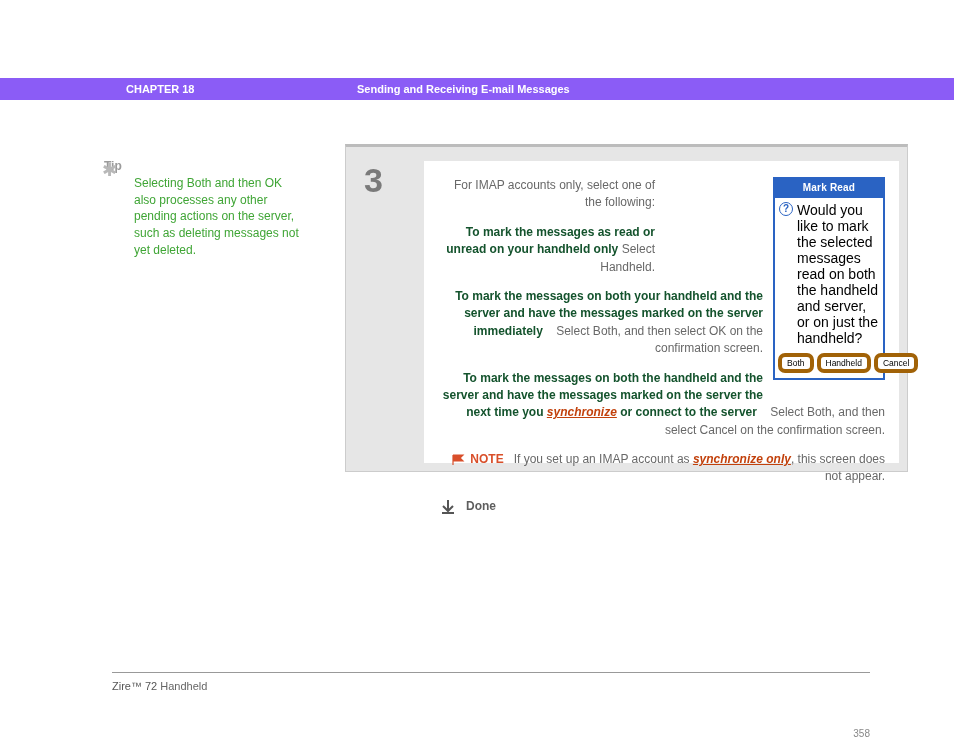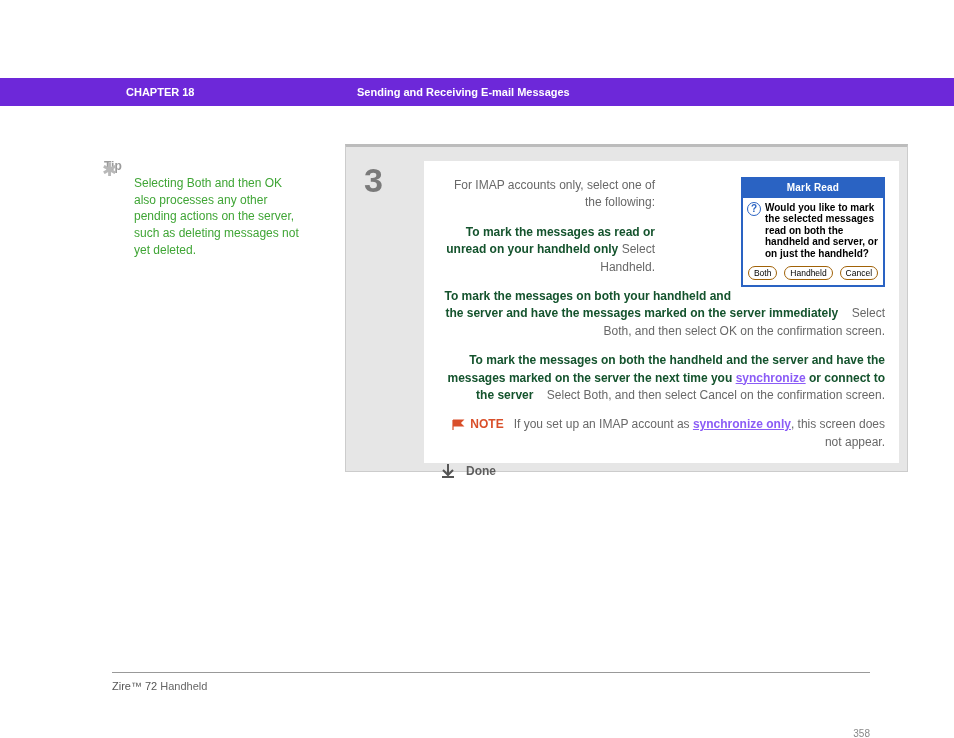--- a/index.html
+++ b/index.html
@@ -9,22 +9,22 @@
     width: 954px;
     height: 738px;
     position: relative;
     color: #666;
   }
   .header-bar {
     position: absolute;
     top: 78px;
     left: 0;
     width: 954px;
-    height: 28px;
-    background: #6d28d9;
+    height: 22px;
+    background: #8b5cf6;
     display: flex;
     align-items: center;
   }
   .chapter-label {
     position: absolute;
     left: 126px;
     color: #fff;
     font-size: 11px;
     font-weight: bold;
   }
@@ -87,44 +87,44 @@
     right: 8px;
     bottom: 8px;
     background: #fff;
     padding: 16px 14px 14px 16px;
     font-size: 12px;
     color: #686868;
     line-height: 1.45;
   }
   .step-content p { margin-bottom: 12px; text-align: right; }
   .bold-run { font-weight: bold; color: #14532d; }
-  .link { text-decoration: underline; font-weight: bold; color: #8b5cf6; }
+  .link { text-decoration: underline; font-weight: bold; color: #c2410c; font-style: italic; }
   .note-label { color: #d94f2a; font-weight: bold; }
   .note-icon {
     display: inline-block;
     width: 14px;
     height: 12px;
     vertical-align: middle;
     margin-right: 4px;
   }
   .done-row {
     margin-top: 0;
     display: flex;
-    align-items: flex-start;
+    align-items: center;
   }
   .done-icon {
     width: 16px;
     height: 16px;
     margin-right: 10px;
   }
   .done-label { font-weight: bold; color: #5e5e5e; font-size: 12px; }
 
   .dialog {
     float: right;
-    width: 144px;
+    width: 112px;
     border: 2px solid #2a63c3;
     background: #fff;
     margin: 0 0 8px 10px;
     font-size: 9px;
   }
   .dialog-title {
     background: #2a63c3;
     color: #fff;
     text-align: center;
     font-weight: bold;
@@ -143,33 +143,33 @@
     border-radius: 50%;
     color: #2a63c3;
     font-weight: bold;
     font-size: 10px;
     text-align: center;
     line-height: 12px;
     flex-shrink: 0;
     margin-right: 4px;
   }
   .dialog-msg {
-    font-weight: bold;
+    font-weight: normal;
     color: #000;
     line-height: 1.15;
-    font-size: 10px;
+    font-size: 14px;
   }
   .dialog-buttons {
     display: flex;
     justify-content: space-around;
     padding: 3px 3px 5px 3px;
     gap: 3px;
   }
   .dialog-btn {
-    border: 1px solid #a16207;
+    border: 4px solid #a16207;
     border-radius: 7px;
     padding: 0px 5px;
     font-size: 8.5px;
     color: #000;
     background: #fff;
     line-height: 12px;
   }
 
   .footer-rule {
     position: absolute;

